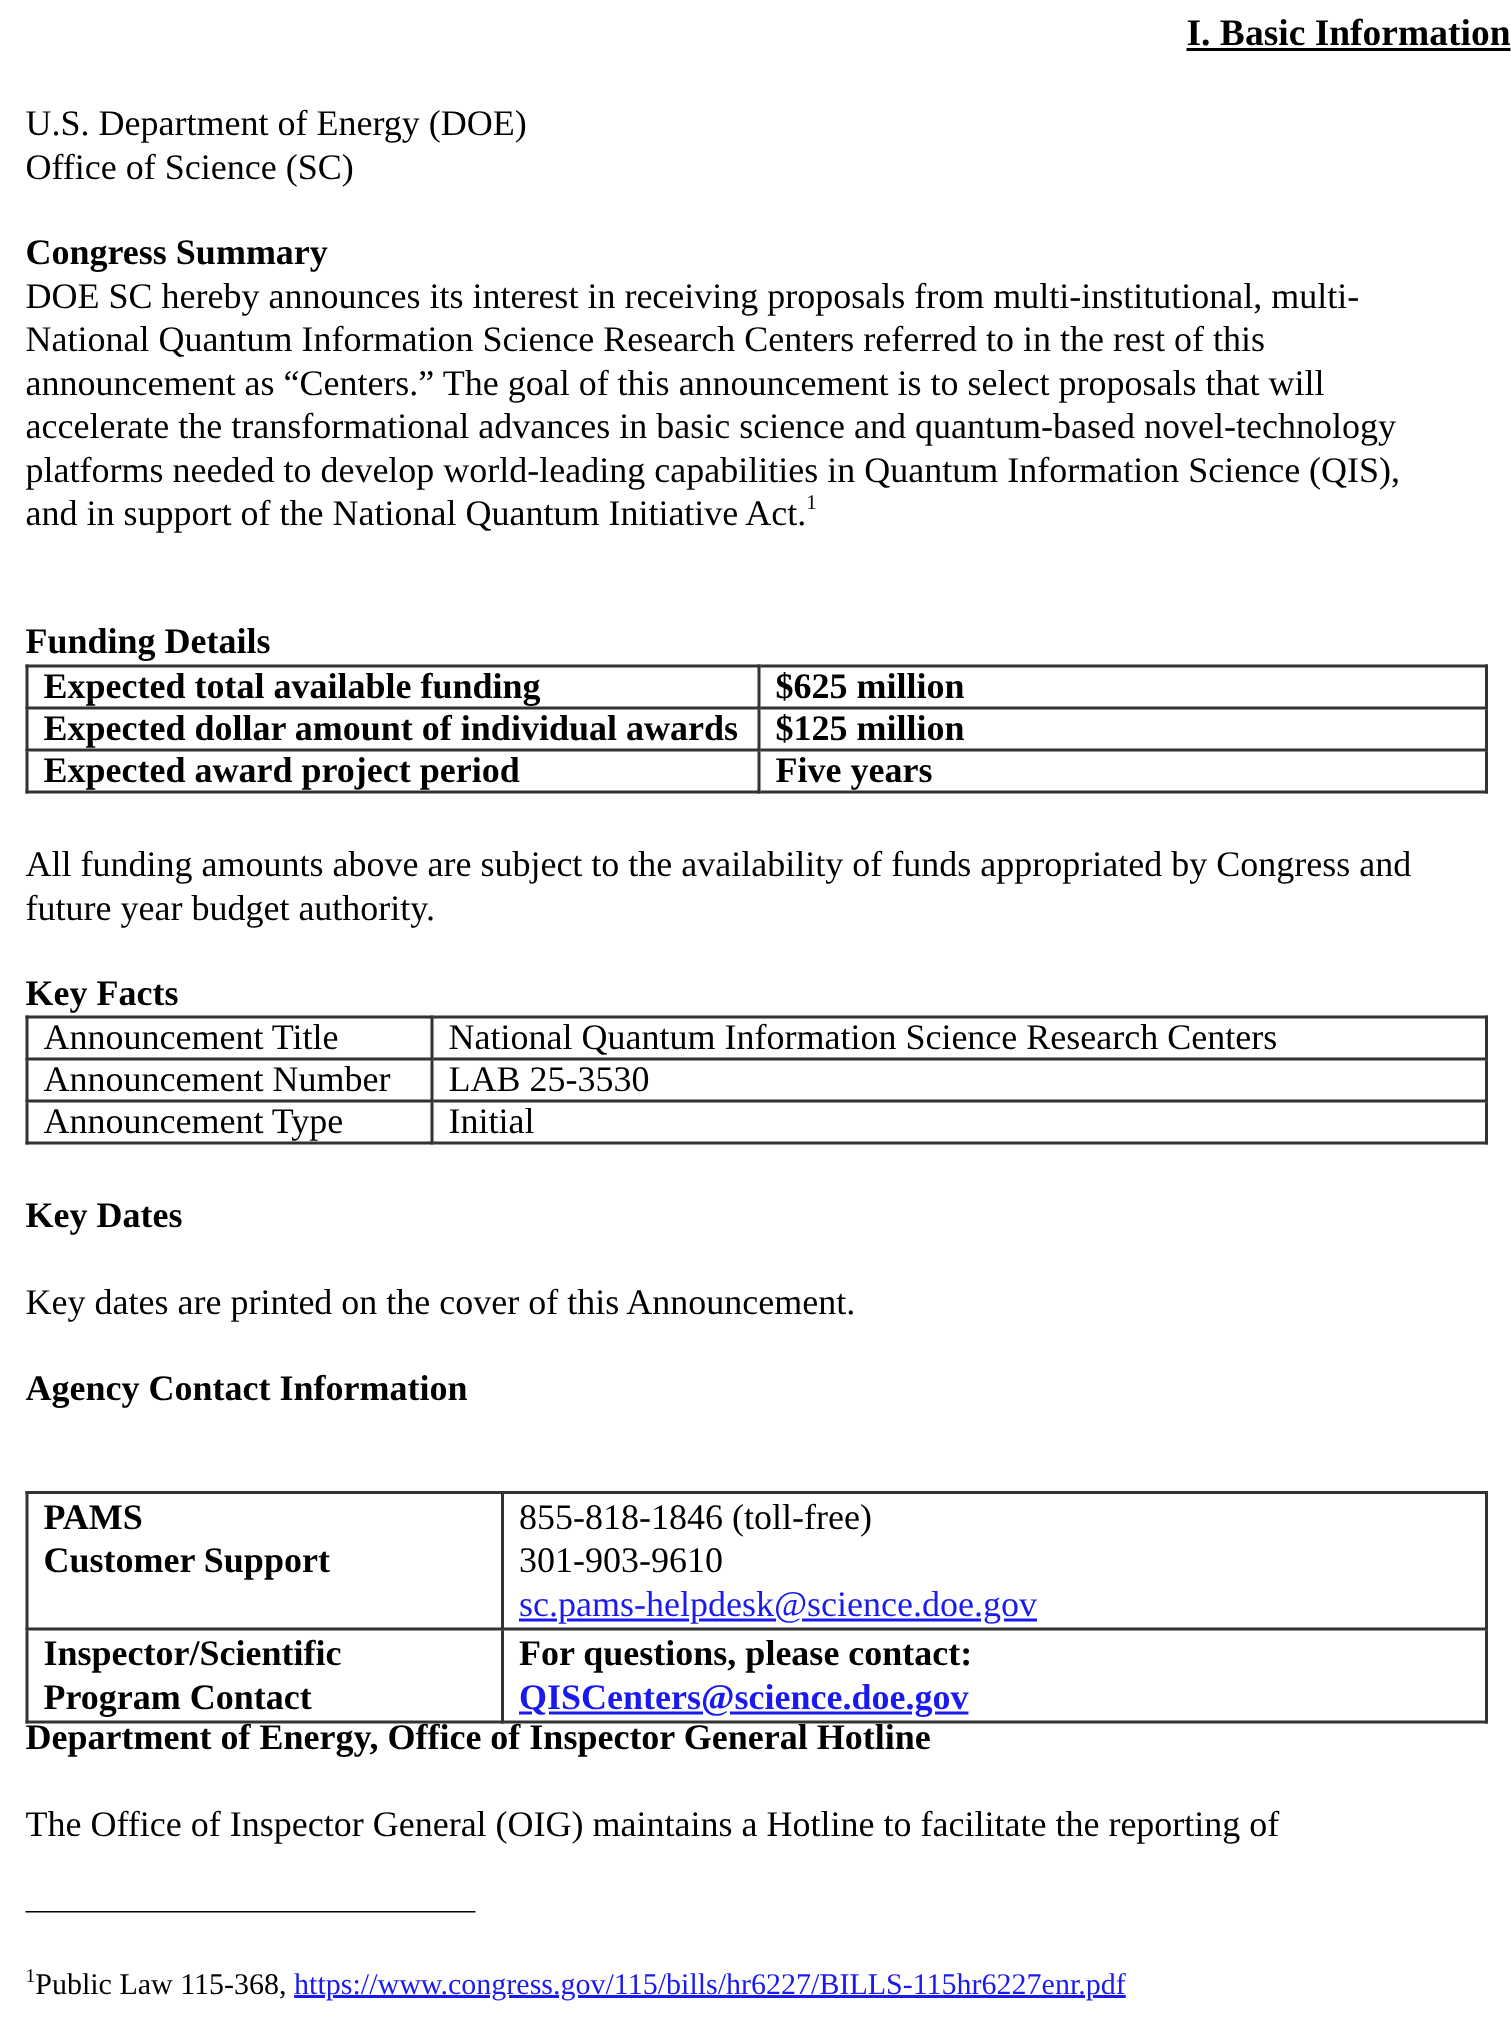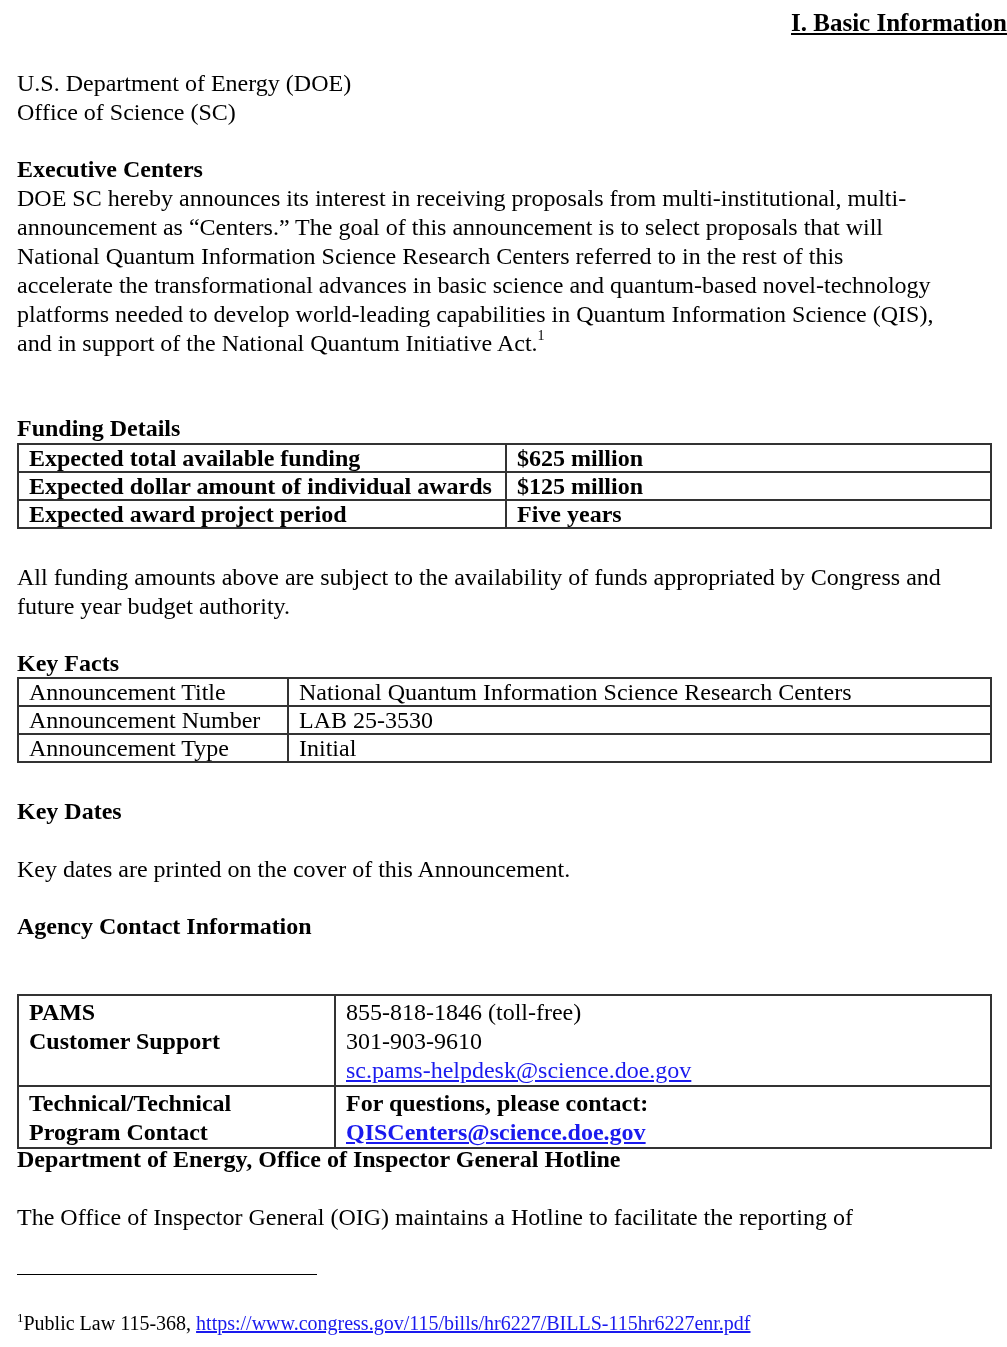--- a/index.html
+++ b/index.html
@@ -40,25 +40,25 @@
   .footnote sup { font-size: 13px; vertical-align: super; line-height: 0; }
 </style>
 </head>
 <body>
 
 <div class="abs title">I. Basic Information</div>
 
 <div class="abs p" style="top:69px">U.S. Department of Energy (DOE)</div>
 <div class="abs p" style="top:98px">Office of Science (SC)</div>
 
-<div class="abs p bold" style="top:155px">Executive Centers</div>
+<div class="abs p bold" style="top:155px">Congress Summary</div>
 <div class="abs para" style="top:184px">
   <span class="line">DOE SC hereby announces its interest in receiving proposals from multi-institutional, multi-</span>
+  <span class="line">National Quantum Information Science Research Centers referred to in the rest of this</span>
   <span class="line">announcement as “Centers.” The goal of this announcement is to select proposals that will</span>
-  <span class="line">National Quantum Information Science Research Centers referred to in the rest of this</span>
   <span class="line">accelerate the transformational advances in basic science and quantum-based novel-technology</span>
   <span class="line">platforms needed to develop world-leading capabilities in Quantum Information Science (QIS),</span>
   <span class="line"><span>and in support of the National Quantum Initiative Act.</span><sup class="fn">1</sup></span>
 </div>
 
 <div class="abs p bold" style="top:414px">Funding Details</div>
 <table class="grid" id="funding">
   <tbody>
       <tr>
     <td class="k">Expected total available funding</td>
@@ -107,21 +107,21 @@
       <div>Customer Support</div>
     </td>
     <td>
       <div>855-818-1846 (toll-free)</div>
       <div>301-903-9610</div>
       <div><a class="lnk">sc.pams-helpdesk@science.doe.gov</a></div>
     </td>
   </tr>
   <tr>
     <td class="k">
-      <div>Technical/Technical</div>
+      <div>Inspector/Scientific</div>
       <div>Program Contact</div>
     </td>
     <td>
       <div class="bold">For questions, please contact:</div>
       <div class="bold"><a class="lnk">QISCenters@science.doe.gov</a></div>
     </td>
   </tr>
 </tbody>
   </table>
 

